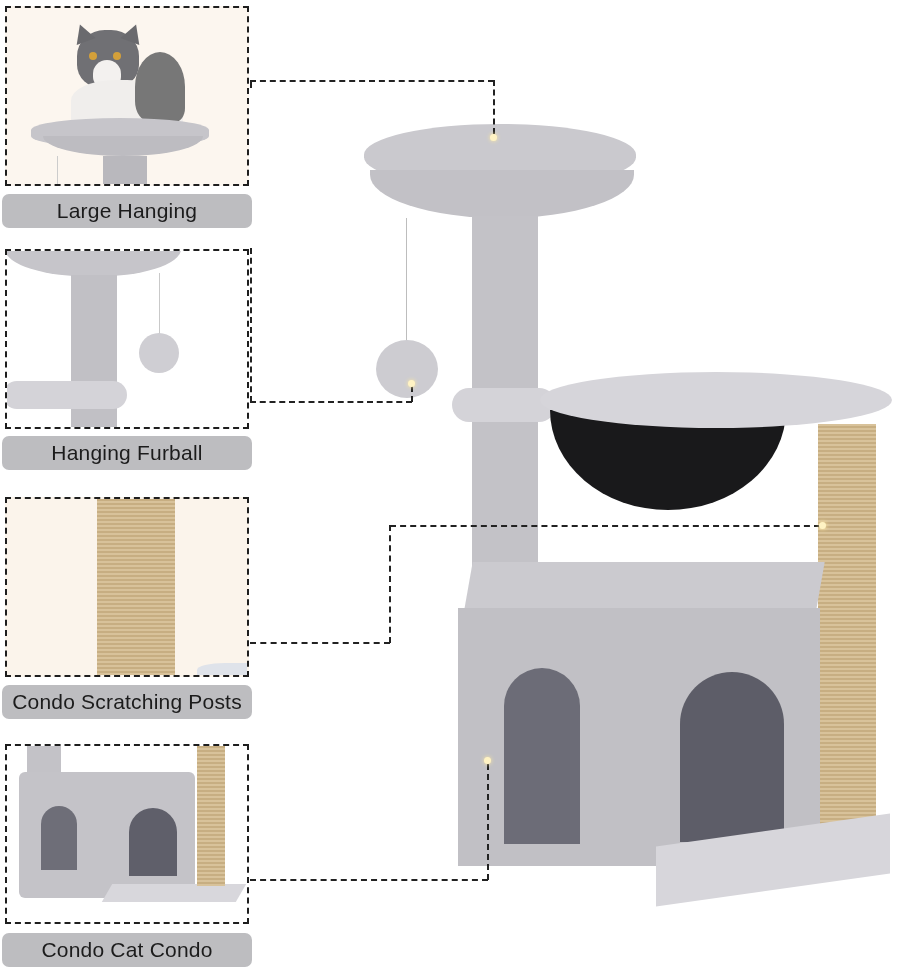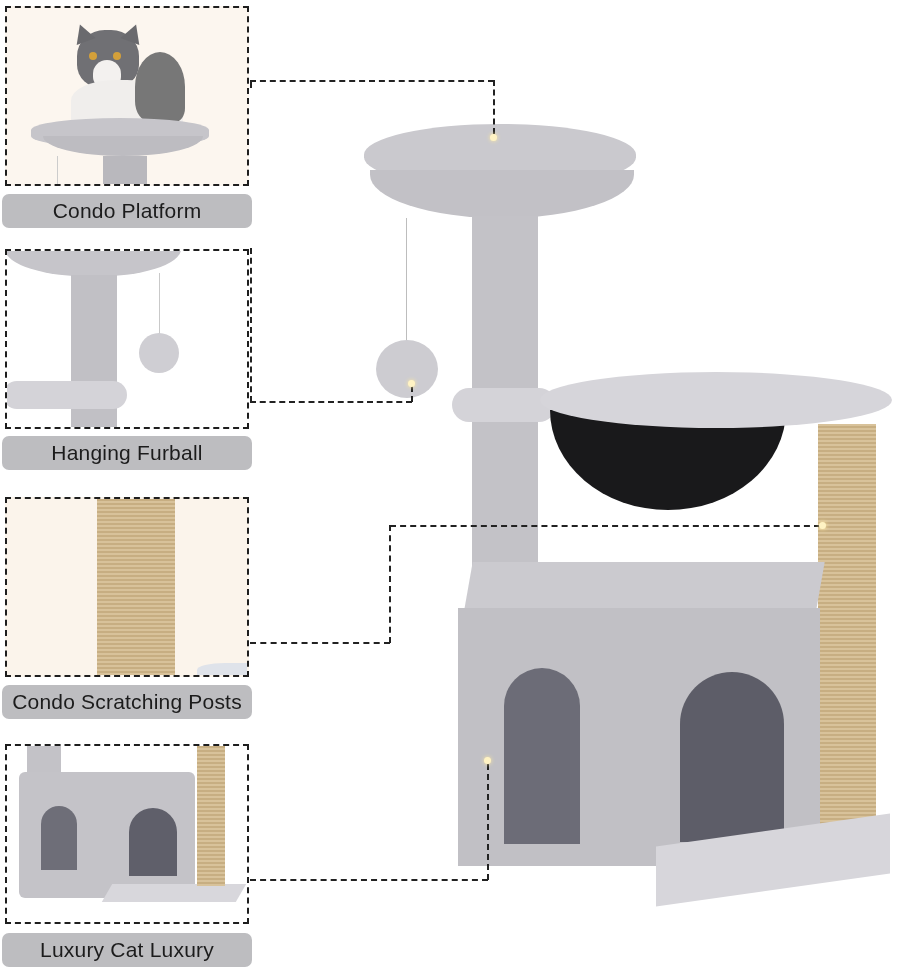--- a/index.html
+++ b/index.html
@@ -29,21 +29,21 @@
     <div class="abs" style="left:2px;top:50px;width:112px;height:52px;background:#f0eeec;border-radius:40% 50% 10% 10%;"></div>
     <div class="abs" style="left:66px;top:22px;width:50px;height:70px;background:#777;border-radius:50% 50% 20% 30%;"></div>
   </div>
 
   <div class="abs fur" style="left:24px;top:110px;width:178px;height:30px;border-radius:50%/40%;"></div>
   <div class="abs fur" style="left:36px;top:128px;width:160px;height:20px;border-radius:0 0 50% 50%/0 0 100% 100%;background:#bdbcc1;"></div>
   <div class="abs fur" style="left:96px;top:148px;width:44px;height:30px;background:#b9b8bd;"></div>
   <div class="abs" style="left:50px;top:148px;width:1px;height:30px;background:#ccc;"></div>
 </div>
 <div class="label" style="top:194px;">
-  <span>Condo Platform</span>
+  <span>Large Hanging</span>
 </div>
 
 <div class="panel" style="top:249px;height:180px;background:#ffffff;">
   <div class="abs fur" style="left:-2px;top:-2px;width:176px;height:28px;border-radius:0 0 50% 50%/0 0 100% 100%;"></div>
   <div class="abs fur" style="left:64px;top:24px;width:46px;height:160px;background:#c1c0c5;"></div>
   <div class="abs" style="left:152px;top:22px;width:1px;height:64px;background:#c9c9c9;"></div>
   <div class="abs fur" style="left:132px;top:82px;width:40px;height:40px;border-radius:50%;background:#cfced3;"></div>
   <div class="abs fur-light" style="left:-4px;top:130px;width:124px;height:28px;border-radius:14px;"></div>
 </div>
 <div class="label" style="top:436px;">
@@ -60,21 +60,21 @@
 
 <div class="panel" style="top:744px;height:180px;background:#ffffff;">
   <div class="abs fur" style="left:20px;top:-2px;width:34px;height:30px;background:#c3c2c7;"></div>
   <div class="abs fur" style="left:12px;top:26px;width:176px;height:126px;background:#c4c3c8;border-radius:6px;"></div>
   <div class="abs" style="left:34px;top:60px;width:36px;height:64px;background:#6e6e78;border-radius:18px 18px 0 0;"></div>
   <div class="abs" style="left:122px;top:62px;width:48px;height:68px;background:#5f5f6a;border-radius:24px 24px 0 0;"></div>
   <div class="abs" style="left:100px;top:138px;width:134px;height:18px;background:#d8d7dc;transform:skewX(-30deg);"></div>
   <div class="abs jute" style="left:190px;top:-2px;width:28px;height:142px;"></div>
 </div>
 <div class="label" style="top:933px;">
-  <span>Luxury Cat Luxury</span>
+  <span>Condo Cat Condo</span>
 </div>
 
 <div class="abs" style="left:360px;top:110px;width:540px;height:800px;">
 
   <div class="abs fur" style="left:4px;top:14px;width:272px;height:64px;border-radius:50%/48%;background:#cac9ce;"></div>
   <div class="abs fur" style="left:10px;top:60px;width:264px;height:48px;border-radius:0 0 50% 50%/0 0 90% 90%;background:#c2c1c6;"></div>
 
   <div class="abs fur" style="left:112px;top:106px;width:66px;height:400px;background:#c3c2c7;"></div>
 
   <div class="abs" style="left:46px;top:108px;width:1px;height:124px;background:#bdbdbd;"></div>

